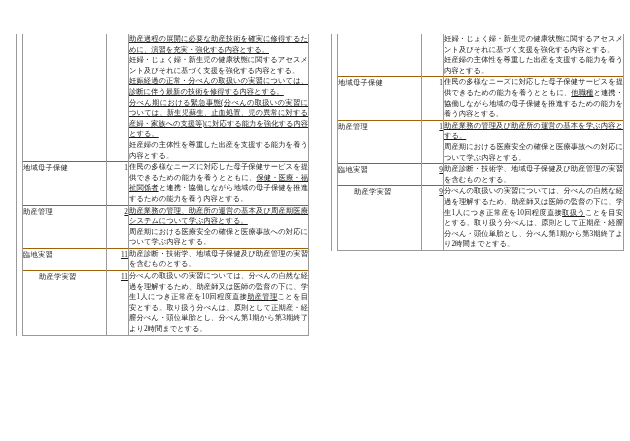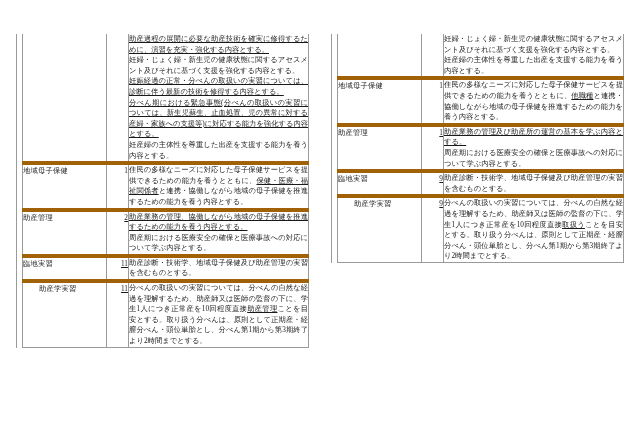--- a/index.html
+++ b/index.html
@@ -51,21 +51,21 @@
     border-left: 1px solid #9a9a9a;
     border-right: 1px solid #9a9a9a;
     border-top: none;
     border-bottom: none;
     padding: 0;
     vertical-align: top;
   }
 
   
   tr.rowline > td {
-    border-top: 4px solid #a16207;
+    border-top: 1px solid #a16207;
   }
   tr.lastline > td {
     border-bottom: 1px solid #9a9a9a;
   }
 
   col.c-subject { width: 84px; }
   col.c-units   { width: 22px; }
   col.c-desc    { width: 180px; }
 
   .cell-subject {
@@ -123,21 +123,21 @@
             <td class="cell-subject">地域母子保健</td>
             <td class="cell-units">1</td>
             <td class="cell-desc">
               <div class="para"><span>住民の多様なニーズに対応した母子保健サービスを提供できるための能力を養うとともに、</span><span class="u">保健・医療・福祉関係者</span><span>と連携・協働しながら地域の母子保健を推進するための能力を養う内容とする。</span></div>
             </td>
           </tr>
           <tr class="rowline">
             <td class="cell-subject">助産管理</td>
             <td class="cell-units"><span class="u">2</span></td>
             <td class="cell-desc">
-              <div class="para"><span class="u">助産業務の管理、協働しながら地域の母子保健を推進するための能力を養う内容とする。</span></div>
+              <div class="para"><span class="u">助産業務の管理、助産所の運営の基本及び周産期医療システムについて学ぶ内容とする。</span></div>
               <div class="para"><span>周産期における医療安全の確保と医療事故への対応について学ぶ内容とする。</span></div>
             </td>
           </tr>
           <tr class="rowline">
             <td class="cell-subject">臨地実習</td>
             <td class="cell-units"><span class="u">11</span></td>
             <td class="cell-desc">
               <div class="para"><span>助産診断・技術学、地域母子保健及び助産管理の実習を含むものとする。</span></div>
             </td>
           </tr>

